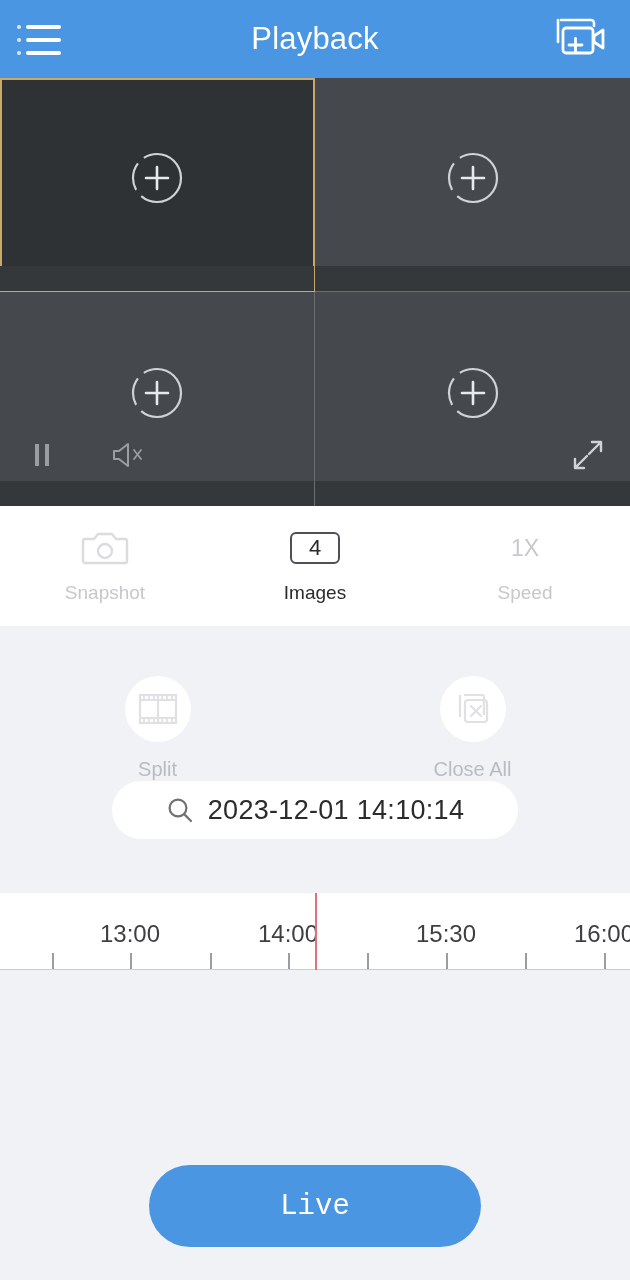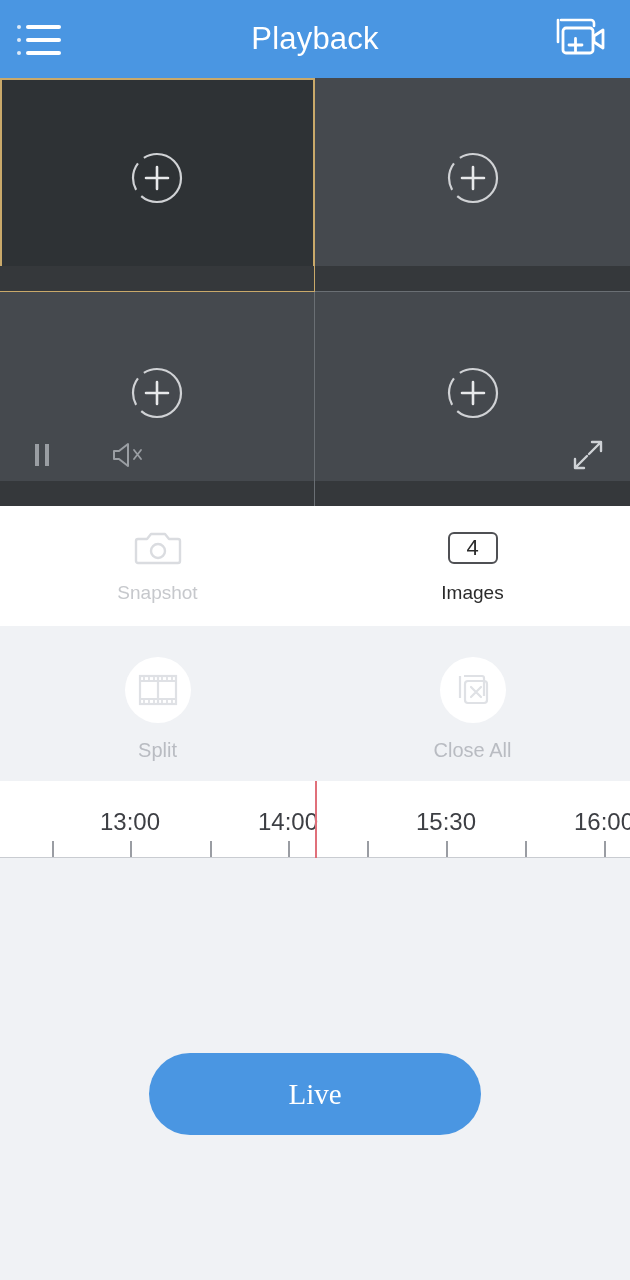--- a/index.html
+++ b/index.html
@@ -70,21 +70,21 @@
     min-width: 46px; height: 32px; border: 2px solid #d2d4d8; border-radius: 6px;
     display: flex; align-items: center; justify-content: center;
     font-size: 19px; color: #c6c8cc; padding: 0 7px;
   }
   .chip.strong { border-color: #4f5054; color: #2b2b2b; font-size: 22px; min-width: 50px; }
   .tb-text { font-size: 23px; color: #c6c8cc; }
 
   
   .actions {
     flex: 0 0 155px; background: #f0f2f5;
-    display: flex; align-items: center; padding-top: 12px; border-radius: 12px;
+    display: flex; align-items: flex-end; padding-top: 12px; border-radius: 12px;
   }
   .act { flex: 1; display: flex; flex-direction: column; align-items: center; }
   .act-circle {
     width: 66px; height: 66px; border-radius: 50%; background: #ffffff;
     display: flex; align-items: center; justify-content: center;
   }
   .act-label { margin-top: 16px; font-size: 20px; color: #b9bcc2; }
 
   
   .searchwrap { flex: 0 0 112px; background: #f0f2f5; display: flex; align-items: flex-start; justify-content: center; }
@@ -101,21 +101,21 @@
   .tl-baseline { position: absolute; left: 0; right: 0; bottom: 0; height: 1px; background: #c9ccd1; }
   .tl-tick { position: absolute; bottom: 1px; width: 2px; height: 16px; background: #9a9da3; }
   .tl-label { position: absolute; bottom: 22px; transform: translateX(-50%); font-size: 24px; color: #3d3f44; white-space: nowrap; }
   .tl-playhead { position: absolute; top: 0; bottom: 0; width: 2px; background: #e0707a; }
 
   
   .bottom { flex: 1; background: #f0f2f5; position: relative; }
   .live-btn {
     position: absolute; left: 50%; transform: translateX(-50%); top: 195px;
     width: 332px; height: 82px; background: #4a96e2; border: none; border-radius: 41px;
-    color: #ffffff; font-size: 29px; font-family: Liberation Serif, serif;
+    color: #ffffff; font-size: 29px; font-family: Liberation Mono, monospace;
     cursor: pointer;
   }
 </style>
 </head>
 <body>
 
 <div class="app">
 
   <div class="header">
     <div class="hdr-icon-left">
@@ -217,20 +217,26 @@
 
 
     <div class="tb-item active">
       <div class="tb-icon">
         <div class="chip strong">4</div>
       </div>
       <div class="tb-label">Images</div>
     </div>
 
 
+    <div class="tb-item">
+      <div class="tb-icon">
+        <div class="tb-text">1X</div>
+      </div>
+      <div class="tb-label">Speed</div>
+    </div>
   </div>
 
   <div class="actions">
     <div class="act">
       <div class="act-circle">
         <svg width="40" height="34" viewBox="0 0 40 34">
           <rect x="2" y="3" width="36" height="28" fill="none" stroke="#dfe1e5" stroke-width="2.2"></rect>
           <path d="M20 3 v28" stroke="#dfe1e5" stroke-width="2.2"></path>
           <path d="M2 8 h36 M2 26 h36" stroke="#dfe1e5" stroke-width="2"></path>
           <path d="M6 3 v5 M11 3 v5 M16 3 v5 M24 3 v5 M29 3 v5 M34 3 v5
@@ -245,20 +251,29 @@
           <path d="M10 4 h18 a2 2 0 0 1 2 2 v18" fill="none" stroke="#dfe1e5" stroke-width="2.2" stroke-linejoin="round"></path>
           <path d="M6 4 v22" fill="none" stroke="#dfe1e5" stroke-width="2.2"></path>
           <rect x="11" y="9" width="22" height="22" rx="3" fill="none" stroke="#dfe1e5" stroke-width="2.2"></rect>
           <path d="M17 15 l10 10 M27 15 l-10 10" stroke="#dfe1e5" stroke-width="2.2" stroke-linecap="round"></path>
         </svg>
       </div>
       <div class="act-label">Close All</div>
     </div>
   </div>
 
+  <div class="searchwrap">
+    <div class="searchbar">
+      <svg width="28" height="28" viewBox="0 0 28 28">
+        <circle cx="12" cy="12" r="8.4" fill="none" stroke="#6f7176" stroke-width="2.2"></circle>
+        <path d="M18.4 18.4 L25 25" stroke="#6f7176" stroke-width="2.2" stroke-linecap="round"></path>
+      </svg>
+      <span class="search-value" title="2023-12-01 14:10:14">2023-12-01 14:10:14</span>
+    </div>
+  </div>
 
   <div class="timeline">
     <div class="tl-baseline"></div>
     <div id="tl-ticks">
         <div class="tl-tick" style="left: 52px;"></div>
         <div class="tl-tick" style="left: 130px;"></div>
         <div class="tl-tick" style="left: 210px;"></div>
         <div class="tl-tick" style="left: 288px;"></div>
         <div class="tl-tick" style="left: 367px;"></div>
         <div class="tl-tick" style="left: 446px;"></div>

